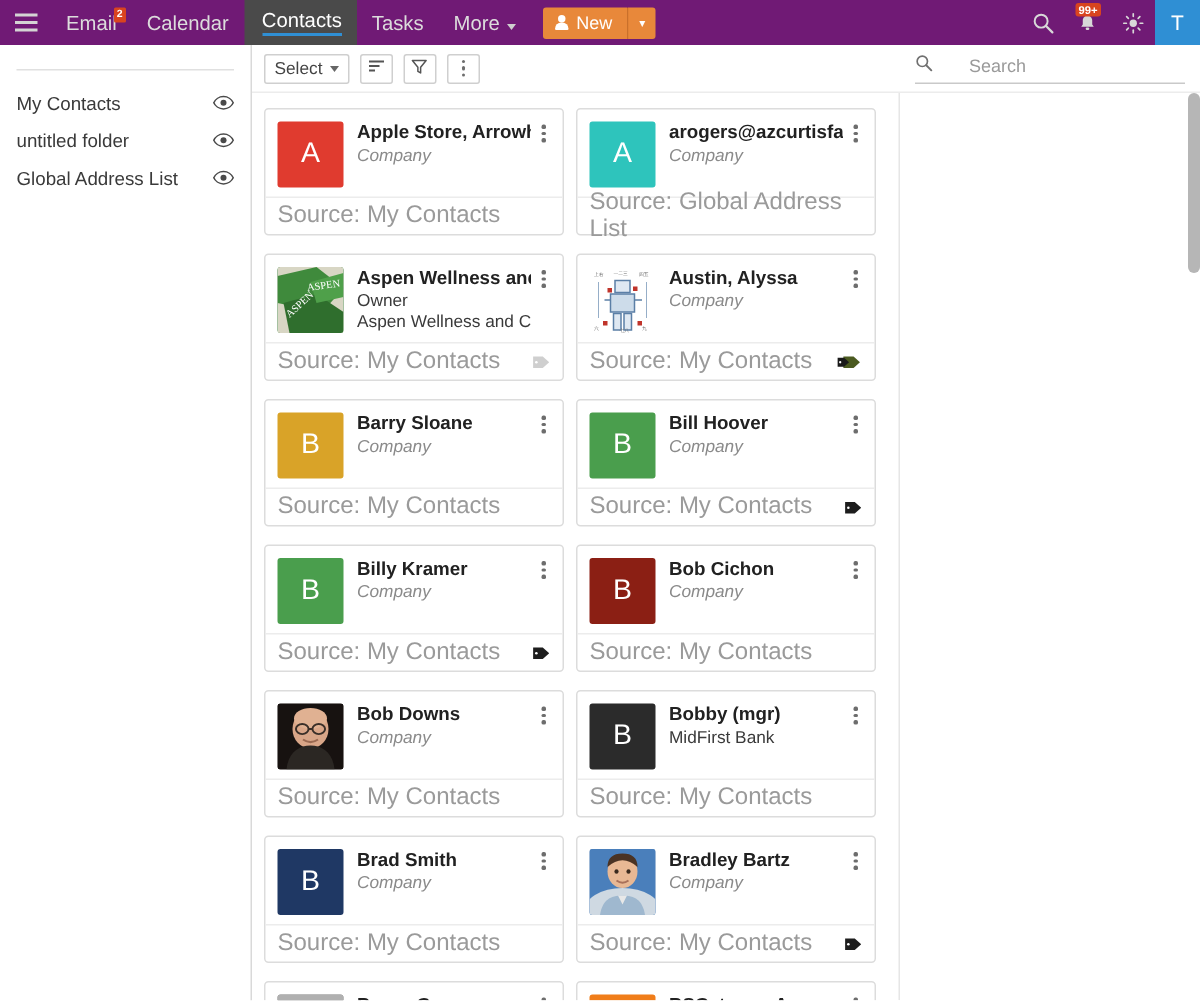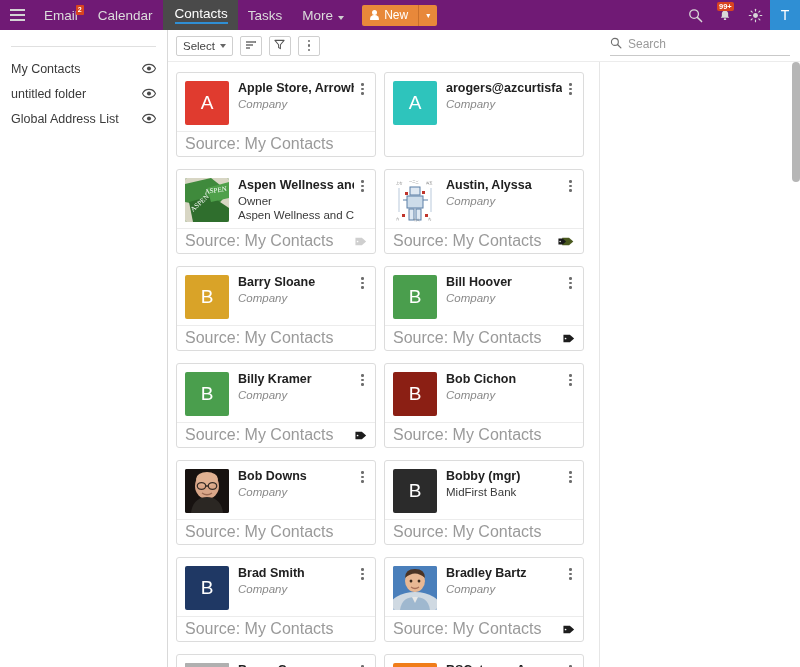--- a/index.html
+++ b/index.html
@@ -199,21 +199,21 @@
   .tb-btn.sq { width: 22px; padding: 0; }
   .caret-dn {
     width:0;height:0;border-left:3px solid transparent;border-right:3px solid transparent;
     border-top:4px solid #666;
   }
   .search-wrap {
     margin-left: auto;
     width: 180px;
     border-bottom: 1px solid #c9c9c9;
     display: flex; align-items: center;
-    gap: 6px;
+    gap: 24px;
     height: 20px;
     padding-bottom: 2px;
   }
   .search-wrap input {
     border: none; outline: none;
     font-size: 12px;
     color: #555;
     width: 100%;
     font-family: "Liberation Sans", sans-serif;
     background: transparent;
@@ -521,20 +521,23 @@
                 </div>
                 <div class="card-info">
                   <div class="card-name">arogers@azcurtisfami…</div>
                   <div class="card-sub">Company</div>
                 </div>
                 <div class="kebab">
                   <i></i>
                   <i></i>
                   <i></i>
                 </div>
+              </div>
+              <div class="card-foot">
+                <span>Source: Global Address List</span>
               </div>
             </div>
             <div class="card">
               <div class="card-top">
                 <div class="card-av" style="background: rgb(63, 127, 58);">
                   <svg width="44" height="44" viewBox="0 0 44 44">
       <rect width="44" height="44" fill="#d8d6c4"></rect>
       <polygon points="0,6 26,0 44,14 30,30 0,24" fill="#3f8a3c"></polygon>
       <polygon points="4,24 26,18 44,30 44,44 8,44" fill="#2f6e2d"></polygon>
       <polygon points="22,10 44,4 44,20 26,24" fill="#4fa04a"></polygon>

